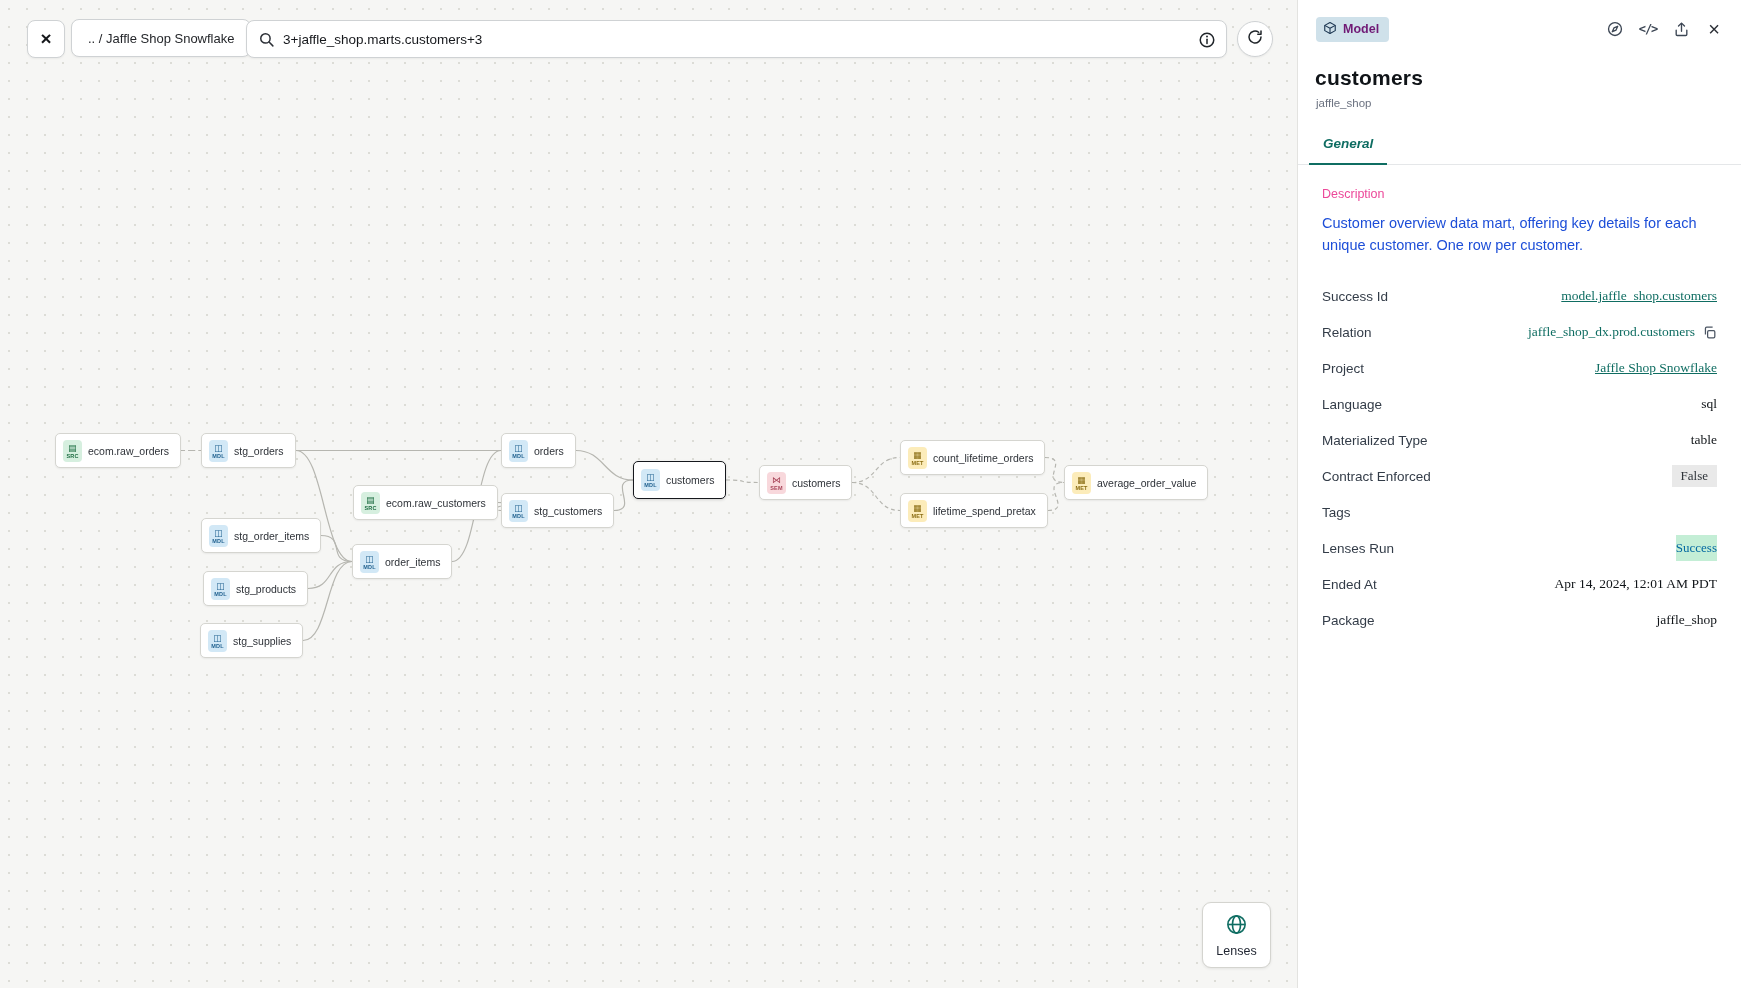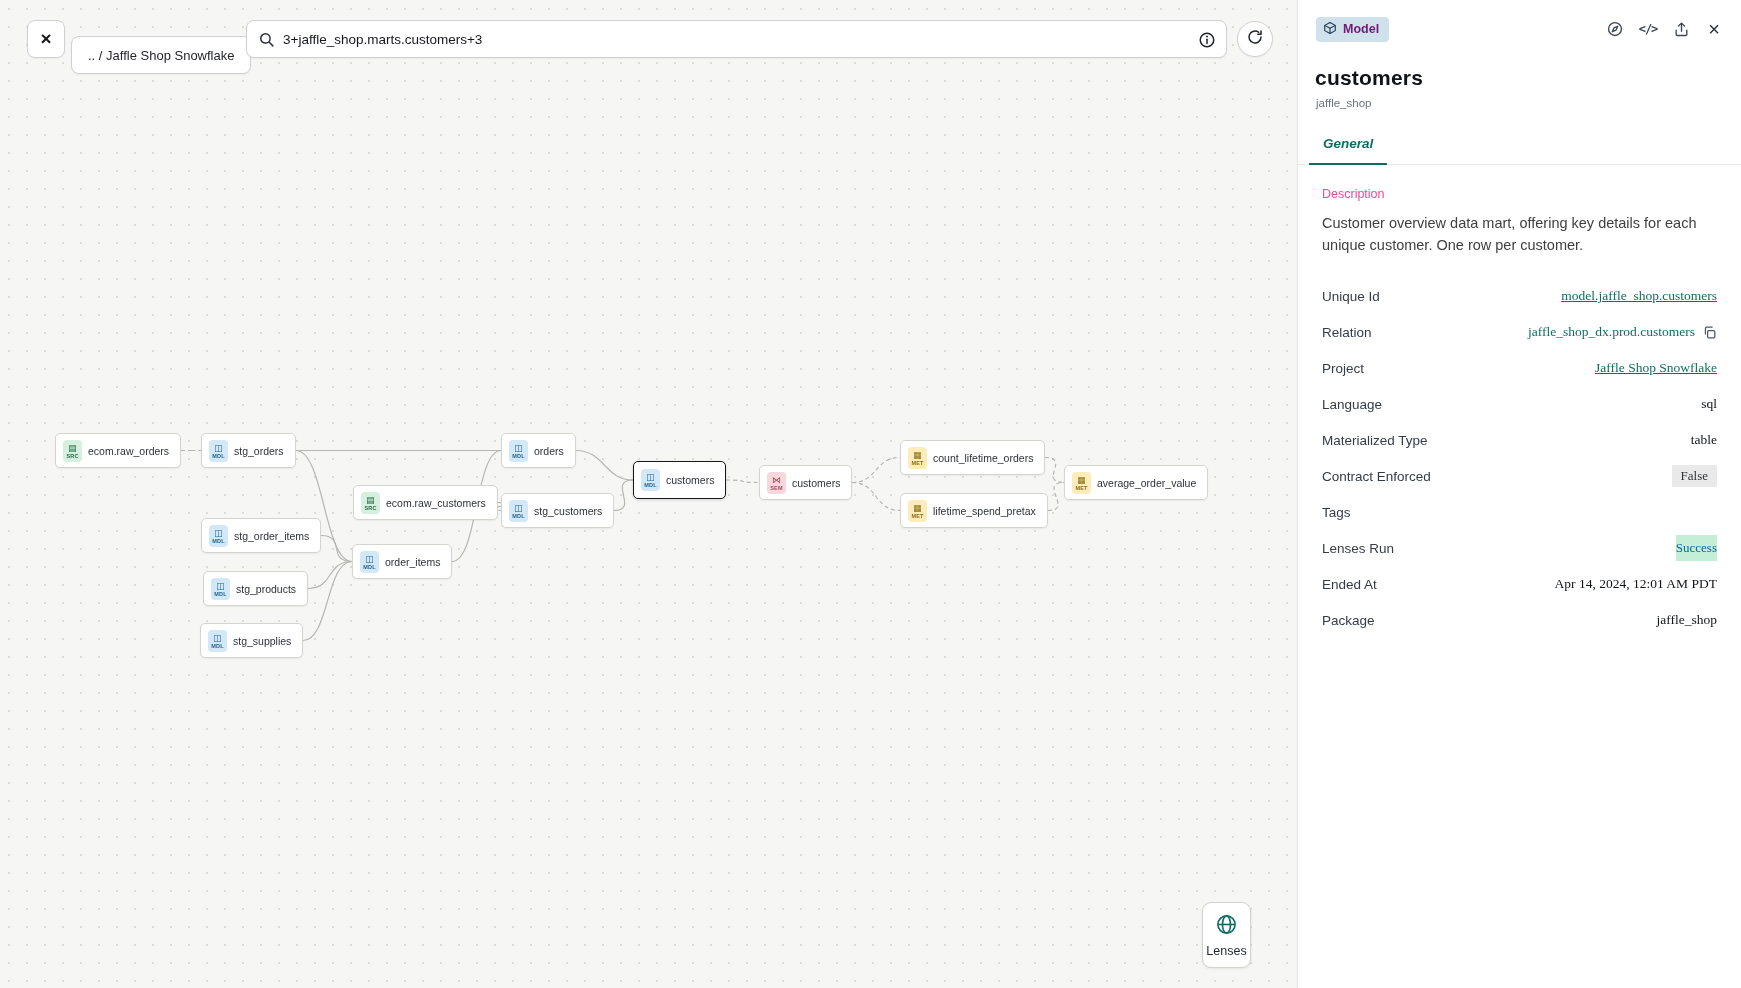--- a/index.html
+++ b/index.html
@@ -37,33 +37,33 @@
   .type-SEM .nicon { background:#f8d8dc; color:#a84458; }
   .type-MET .nicon { background:#fcecba; color:#8a6c12; }
 
   
   .topbar { position:absolute; top:0; left:0; right:0; z-index:5; }
   .tb-chip {
     position:absolute; background:#fff; border:1px solid #cfd2d4; border-radius:8px;
     box-shadow:0 1px 2px rgba(0,0,0,.05); display:flex; align-items:center;
   }
   .close-btn { left:27px; top:20px; width:38px; height:38px; justify-content:center; cursor:pointer; font-size:19px; font-weight:bold; color:#15171a; }
-  .crumb { left:71px; top:36px; height:38px; padding:0 16px; font-size:13px; color:#24262a; cursor:pointer; }
+  .crumb { left:71px; top:19px; height:38px; padding:0 16px; font-size:13px; color:#24262a; cursor:pointer; }
   .searchbar { left:246px; top:20px; width:981px; height:38px; padding:0 40px 0 36px; }
   .searchbar input {
     width:100%; border:none; outline:none; background:transparent;
     font-size:13.5px; color:#16181c; font-family:"Liberation Sans", sans-serif;
   }
   .search-ic { position:absolute; left:11px; top:10px; }
   .info-ic { position:absolute; right:10px; top:10px; cursor:pointer; }
   .refresh-btn { left:1237px; top:21px; width:36px; height:36px; border-radius:50%; justify-content:center; cursor:pointer; }
 
   
   .lenses {
-    position:absolute; left:1202px; top:902px; width:49px; height:66px; z-index:5;
+    position:absolute; left:1202px; top:902px; width:69px; height:66px; z-index:5;
     background:#fff; border:1px solid #d4d4cf; border-radius:9px;
     display:flex; flex-direction:column; align-items:center; justify-content:center; gap:5px;
     box-shadow:0 1px 3px rgba(0,0,0,.08); cursor:pointer;
     font-size:12.5px; color:#1f2430;
   }
 
   
   .panel {
     width:444px; height:100%; background:#fff; border-left:1px solid #e3e3e0;
     display:flex; flex-direction:column; position:relative; z-index:6;
@@ -84,21 +84,21 @@
 
   .tabs { margin-top:27px; padding-left:11px; border-bottom:1px solid #e5e7e9; display:flex;font-style:italic; }
   .tab {
     padding:0 14px 13px 14px; font-size:13.5px; cursor:pointer; color:#4b5563; position:relative;
   }
   .tab.active { color:#0f6d62; font-weight:bold; }
   .tab.active::after { content:""; position:absolute; left:0; right:0; bottom:-1px; height:2.5px; background:#0f6d62; }
 
   .panel-body { padding:22px 24px 0 24px; overflow:hidden; }
   .desc-label { font-size:12.5px; color:#ec4899; }
-  .desc { margin-top:11px; font-size:14.5px; line-height:1.52; color:#404040; margin-bottom:22px; }
+  .desc { margin-top:11px; font-size:14.5px; line-height:1.52; color:#1d4ed8; margin-bottom:22px; }
 
   .field-row { display:flex; align-items:center; justify-content:space-between; min-height:36px; }
   .flabel { font-size:13.5px; color:#333c48; }
   .fvalue { display:flex; align-items:center; gap:7px; font-size:13.5px; color:#101418;font-family:Liberation Serif, serif; }
   .fvalue .link { color:#0f6d62; text-decoration:underline; cursor:pointer; }
   .fvalue .link.nound { text-decoration:none; }
   .badge { border-radius:0; padding:3px 9px; font-size:13px; }
   .badge.gray { background:#e9e9e9; color:#2f343a; }
   .badge.green { background:#c4eed6; color:#0369a1; padding:5px 0; }
   .copy-icon { display:inline-flex; cursor:pointer; }
@@ -307,21 +307,21 @@
 
     <div class="tabs">
       <span class="tab active">General</span>
     </div>
 
     <div class="panel-body">
       <div class="desc-label">Description</div>
       <p class="desc">Customer overview data mart, offering key details for each unique customer. One row per customer.</p>
       <div id="field-list">
           <div class="field-row">
-            <span class="flabel">Unique Id</span>
+            <span class="flabel">Success Id</span>
             <span class="fvalue">
               <a class="link">model.jaffle_shop.customers</a>
             </span>
           </div>
           <div class="field-row">
             <span class="flabel">Relation</span>
             <span class="fvalue">
               <a class="link nound">jaffle_shop_dx.prod.customers</a>
               <span class="copy-icon">
                 <svg width="15" height="15" viewBox="0 0 24 24" fill="none" stroke="#4b5563" stroke-width="2" stroke-linejoin="round">

